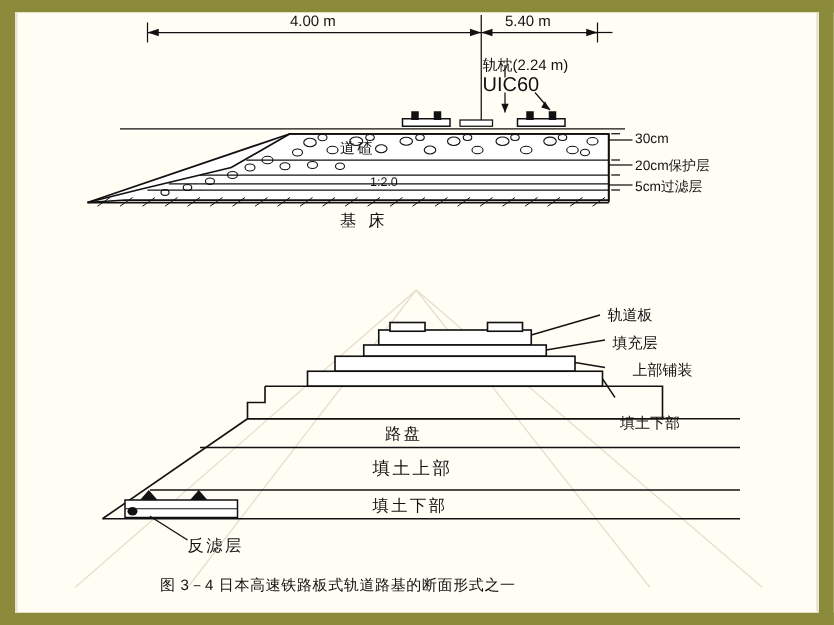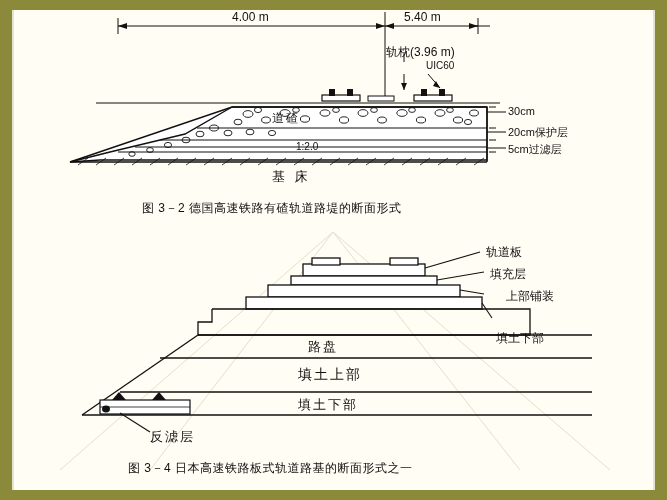--- a/index.html
+++ b/index.html
@@ -228,33 +228,32 @@
       <line x1="460" y1="290" x2="484" y2="294"></line>
       <line x1="482" y1="303" x2="492" y2="318"></line>
       <line x1="120" y1="413" x2="150" y2="432"></line>
     </g>
   </g>
 </svg>
 
 <div class="t" style="left:232px;top:10px;font-size:12px;">4.00 m</div>
 <div class="t" style="left:404px;top:10px;font-size:12px;">5.40 m</div>
 
-<div class="t t-cn" style="left:386px;top:44px;font-size:12px;">轨枕(3.96 m)</div>
-<div class="t" style="left:386px;top:60px;font-size:10px;padding-left:40px;">UIC60</div>
+<div class="t t-cn" style="left:386px;top:44px;font-size:12px;">轨枕(2.24 m)</div>
+<div class="t" style="left:386px;top:60px;font-size:16px;">UIC60</div>
 
 <div class="t t-cn" style="left:272px;top:110px;font-size:12px;letter-spacing:2px;">道碴</div>
 <div class="t t-small" style="left:296px;top:141px;">1:2.0</div>
 
 <div class="t" style="left:508px;top:105px;font-size:11px;">30cm</div>
 <div class="t t-cn" style="left:508px;top:125px;font-size:11px;">20cm保护层</div>
 <div class="t t-cn" style="left:508px;top:142px;font-size:11px;">5cm过滤层</div>
 
 <div class="t t-cn" style="left:272px;top:168px;font-size:13px;letter-spacing:3px;">基     床</div>
 
-<div class="cap cap-1">图 3－2    德国高速铁路有碴轨道路堤的断面形式</div>
 
 <div class="t t-cn" style="left:486px;top:244px;font-size:12px;">轨道板</div>
 <div class="t t-cn" style="left:490px;top:266px;font-size:12px;">填充层</div>
 <div class="t t-cn" style="left:490px;top:288px;font-size:12px;margin-left:16px;">上部铺装</div>
 <div class="t t-cn" style="left:496px;top:330px;font-size:12px;">填土下部</div>
 
 <div class="t t-cn" style="left:308px;top:338px;font-size:13px;letter-spacing:2px;">路盘</div>
 <div class="t t-cn" style="left:298px;top:366px;font-size:14px;letter-spacing:2px;">填土上部</div>
 <div class="t t-cn" style="left:298px;top:396px;font-size:13px;letter-spacing:2px;">填土下部</div>
 <div class="t t-cn" style="left:150px;top:428px;font-size:13px;letter-spacing:2px;">反滤层</div>

